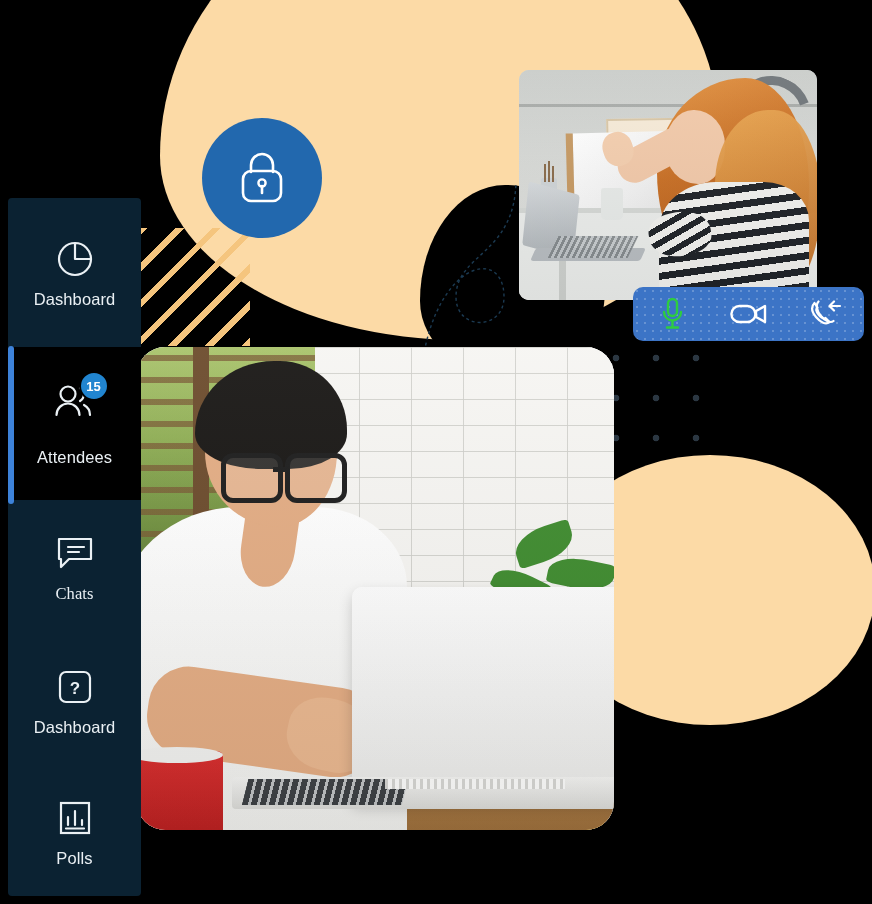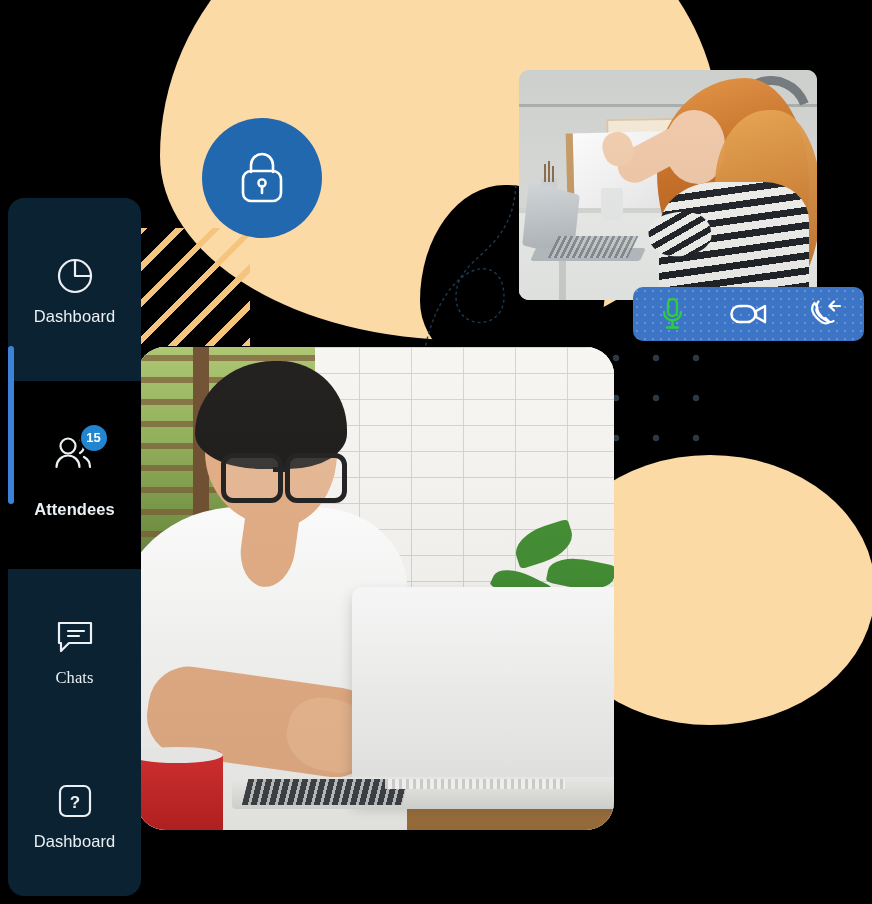--- a/index.html
+++ b/index.html
@@ -172,31 +172,31 @@
     background-color:#3C74C6;
     background-image:radial-gradient(rgba(255,255,255,.22) 1.1px, rgba(0,0,0,0) 1.3px);
     background-size:8px 8px;
     display:flex;align-items:center;justify-content:space-around;
   }
   #call-bar .cbtn{display:flex;align-items:center;justify-content:center;width:56px;height:44px;cursor:pointer;}
 
   
   #sidebar{
     position:absolute;left:8px;top:198px;width:133px;height:698px;
-    background:#0B2232;border-radius:16px;overflow:hidden;
+    background:#0B2232;border-radius:4px;overflow:hidden;
     display:flex;flex-direction:column;align-items:stretch;
   }
   .nav-item{
     position:relative;display:flex;flex-direction:column;align-items:center;justify-content:center;
     gap:10px;color:#E9EEF2;text-decoration:none;cursor:pointer;
     padding:20px 0 18px;
   }
   .nav-item .lbl{font-size:16.5px;letter-spacing:.1px;color:#EAF0F4;}
   .nav-item.active{background:#000000;}
-  .nav-item.active .lbl{font-weight:bold;margin-top:15px;}
+  .nav-item.active .lbl{font-weight:normal;margin-top:15px;}
   .nav-item .iconwrap{position:relative;width:46px;height:42px;display:flex;align-items:center;justify-content:center;}
   .badge{
     position:absolute;right:-11px;top:-10px;min-width:26px;height:26px;border-radius:50%;
     background:#2185D0;color:#fff;font-size:13px;font-weight:bold;
     display:flex;align-items:center;justify-content:center;border:2px solid #0B2232;
   }
   .nav-item.active .badge{border-color:#000;}
   #active-indicator{
     position:absolute;left:8px;top:346px;width:6px;height:158px;background:#3D82D9;border-radius:3px;z-index:5;
   }
@@ -370,17 +370,27 @@
     <div class="nav-item i-q">
       <span class="iconwrap">
         <svg width="38" height="38" viewBox="0 0 38 38">
           <rect x="4" y="4" width="30" height="30" rx="6" fill="none" stroke="#EAF0F4" stroke-width="2.2"></rect>
           <text x="19" y="26" text-anchor="middle" font-family="Liberation Sans, sans-serif" font-size="17" font-weight="bold" fill="#EAF0F4">?</text>
         </svg>
       </span>
       <span class="lbl">Dashboard</span>
     </div>
 
+    <div class="nav-item i-poll">
+      <span class="iconwrap">
+        <svg width="38" height="38" viewBox="0 0 38 38">
+          <rect x="5" y="4" width="28" height="30" fill="none" stroke="#EAF0F4" stroke-width="2.2"></rect>
+          <path d="M12 26 V18 M19 26 V12 M26 26 V21" stroke="#EAF0F4" stroke-width="2.2" stroke-linecap="round"></path>
+          <path d="M10 29.5 H28" stroke="#EAF0F4" stroke-width="2.2" stroke-linecap="round"></path>
+        </svg>
+      </span>
+      <span class="lbl">Polls</span>
+    </div>
   </div>
 
   <div id="active-indicator"></div>
 
 </div>
 
 </body></html>

